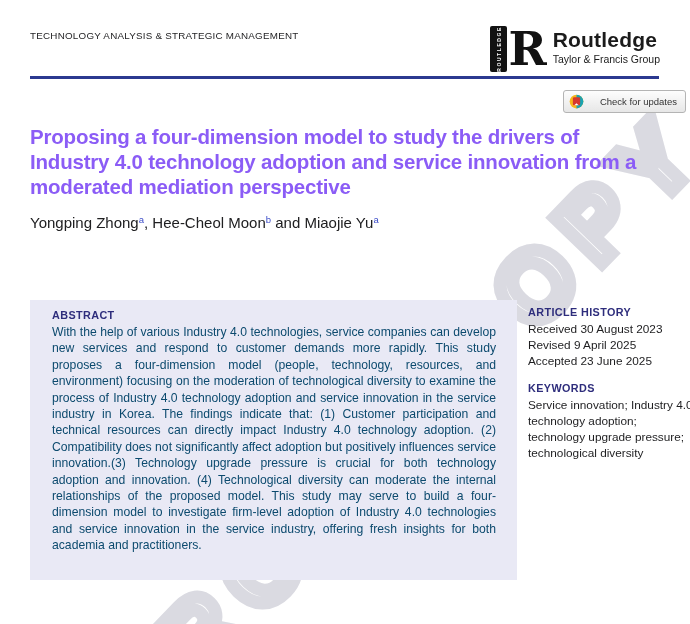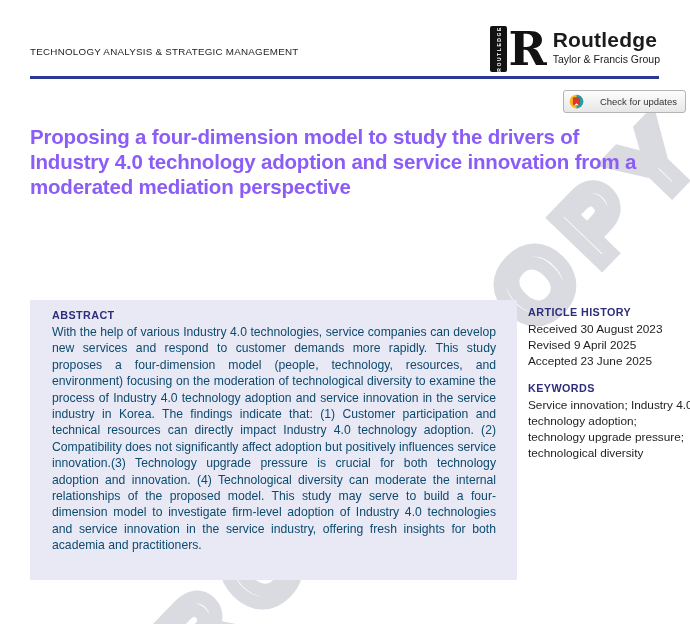--- a/index.html
+++ b/index.html
@@ -27,21 +27,21 @@
     color: transparent;
     -webkit-text-stroke: 13px #dadae1;
     transform: rotate(-46deg);
     transform-origin: 0 50%;
     user-select: none;
   }
 
   
   .header { position: absolute; left: 30px; top: 30px; width: 630px; z-index: 2; }
   .journal-name {
-    font-size: 9.8px; letter-spacing: 0.25px; color: #252527; font-weight: 400; margin-top: 16px;
+    font-size: 9.8px; letter-spacing: 0.25px; color: #252527; font-weight: 400;
   }
   .doi { font-size: 10.3px; color: #252527; margin-top: 4px; }
 
   .logo { position: absolute; right: 0px; top: -4px; display: flex; align-items: flex-start; }
   .logo-bar {
     width: 17px; height: 46px; background: #121212; border-radius: 2px;
     display: flex; align-items: center; justify-content: center;
   }
   .logo-bar span {
     writing-mode: vertical-rl; transform: rotate(180deg);
@@ -147,20 +147,23 @@
       <rect x="6.2" y="5.2" width="11.6" height="12.6" rx="2" fill="#d6382e"></rect>
       <path d="M8.5 17.8 L12 14.8 L15.5 17.8 Z" fill="#ffffff"></path>
     </svg>
     <span class="label">Check for updates</span>
   </div>
 
   <h1 class="title">Proposing a four-dimension model to study the drivers of
 Industry 4.0 technology adoption and service innovation from a
 moderated mediation perspective</h1>
 
+  <div class="authors">
+    <span>Yongping Zhong</span><sup>a</sup><span>, </span><span>Hee-Cheol Moon</span><sup>b</sup><span> and </span><span>Miaojie Yu</span><sup>a</sup>
+  </div>
 
 
   <div class="abstract-box">
     <div class="abstract-heading">ABSTRACT</div>
     <div class="abstract-text">With the help of various Industry 4.0 technologies, service companies can develop new services and respond to customer demands more rapidly. This study proposes a four-dimension model (people, technology, resources, and environment) focusing on the moderation of technological diversity to examine the process of Industry 4.0 technology adoption and service innovation in the service industry in Korea. The findings indicate that: (1) Customer participation and technical resources can directly impact Industry 4.0 technology adoption. (2) Compatibility does not significantly affect adoption but positively influences service innovation.(3) Technology upgrade pressure is crucial for both technology adoption and innovation. (4) Technological diversity can moderate the internal relationships of the proposed model. This study may serve to build a four-dimension model to investigate firm-level adoption of Industry 4.0 technologies and service innovation in the service industry, offering fresh insights for both academia and practitioners.</div>
   </div>
 
   <div class="sidebar">
     <div class="side-heading">ARTICLE HISTORY</div>
     <div class="history-line">Received 30 August 2023</div>

